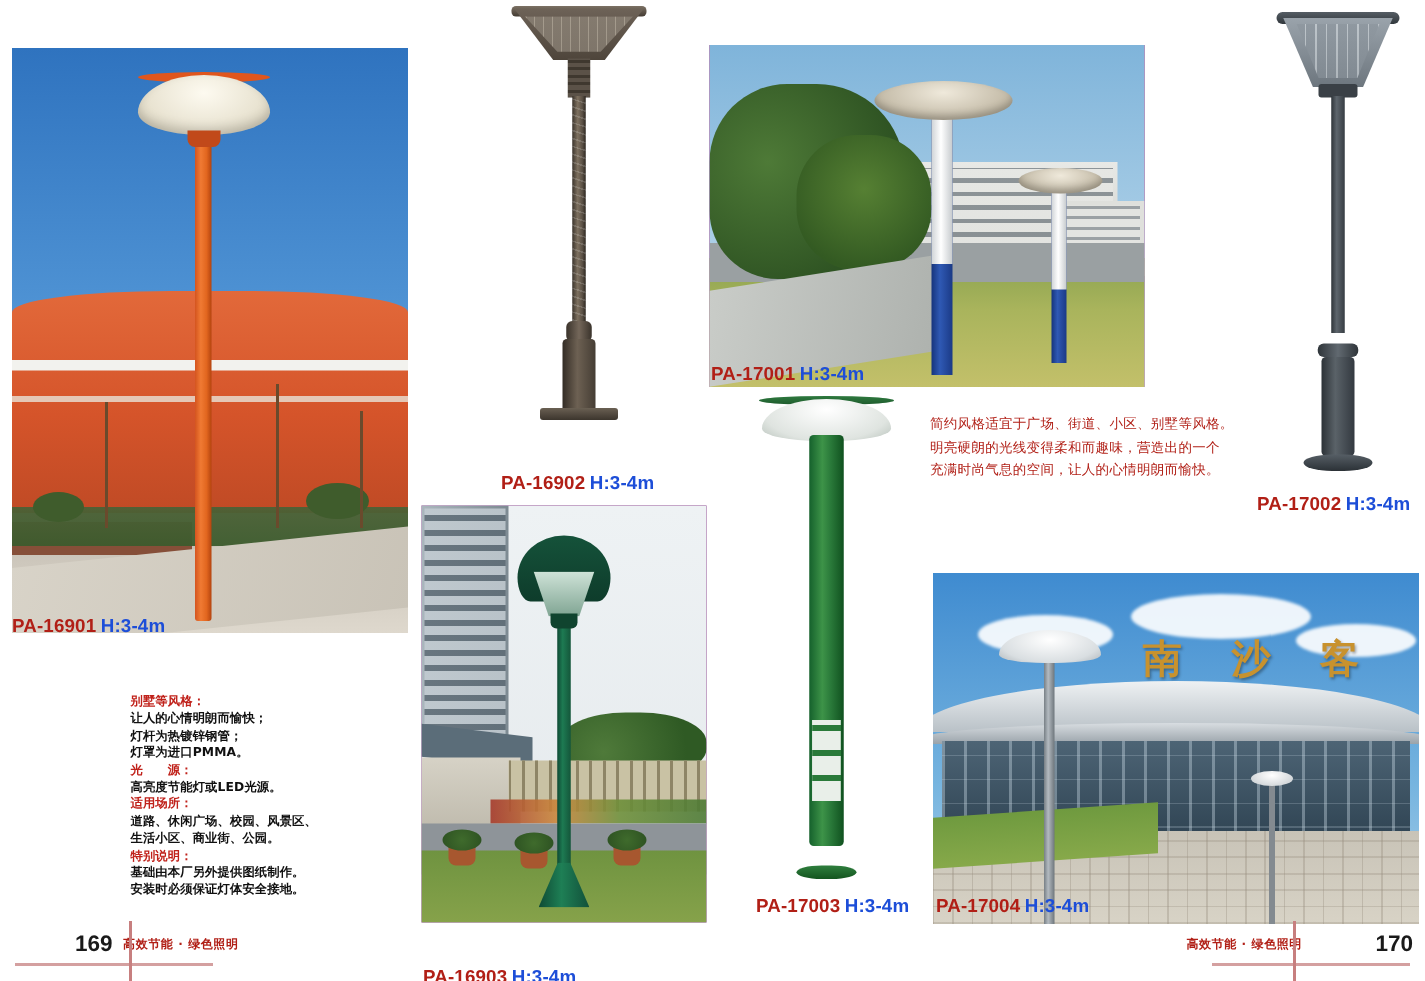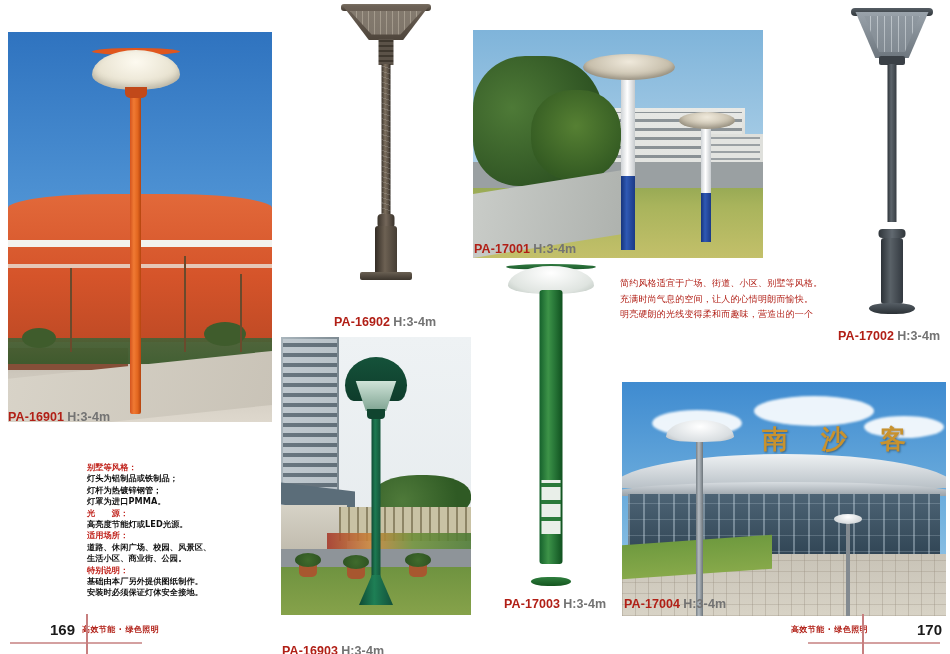--- a/index.html
+++ b/index.html
@@ -6,21 +6,21 @@
   body{
     width:950px;height:654px;background:#ffffff;
     font-family:"Liberation Sans","DejaVu Sans",sans-serif;
     position:relative;overflow:hidden;
   }
   .page{position:absolute;inset:0;}
 
   
   .prod-label{position:absolute;white-space:nowrap;font-size:12.5px;font-weight:bold;letter-spacing:.1px;}
   .prod-label .code{color:#b11f16;}
-  .prod-label .hgt{color:#737373;margin-left:3px;}
+  .prod-label .hgt{color:#1d4ed8;margin-left:3px;}
 
   
   .photo{position:absolute;overflow:hidden;background:#701a75;margin-top:24px;}
   .cut{position:absolute;overflow:hidden;background:#ffffff;}
 
   
   #ph-16901{left:8px;top:8px;width:264px;height:390px;}
   .sky1{position:absolute;inset:0;background:linear-gradient(#2f73bf 0%,#4f93d4 45%,#8fbbe0 78%,#b9d2e6 100%);}
   .bldg1{position:absolute;left:0;right:0;bottom:78px;height:150px;
          background:linear-gradient(#e2693a,#d5542a 55%,#bf4a25);border-radius:40% 40% 0 0/14px 14px 0 0;}
@@ -296,27 +296,27 @@
     <div class="p3-ring"></div>
     <div class="p3-base"></div>
     <div class="p3-foot"></div>
   </div>
   <div class="prod-label" id="lab-17002">
     <span class="code">PA-17002</span><span class="hgt">H:3-4m</span>
   </div>
 
   <div id="desc">
     <div>简约风格适宜于广场、街道、小区、别墅等风格。</div>
+    <div>明亮硬朗的光线变得柔和而趣味，营造出的一个</div>
     <div>充满时尚气息的空间，让人的心情明朗而愉快。</div>
-    <div>明亮硬朗的光线变得柔和而趣味，营造出的一个</div>
   </div>
 
   <div id="specs">
     <div class="h">别墅等风格：</div>
-    <div class="l">灯头为铝制品或铁制品；</div>
+    <div class="l">让人的心情明朗而愉快；</div>
     <div class="l">灯杆为热镀锌钢管；</div>
     <div class="l">灯罩为进口PMMA。</div>
     <div class="h">光　　源：</div>
     <div class="l">高亮度节能灯或LED光源。</div>
     <div class="h">适用场所：</div>
     <div class="l">道路、休闲广场、校园、风景区、</div>
     <div class="l">生活小区、商业街、公园。</div>
     <div class="h">特别说明：</div>
     <div class="l">基础由本厂另外提供图纸制作。</div>
     <div class="l">安装时必须保证灯体安全接地。</div>

